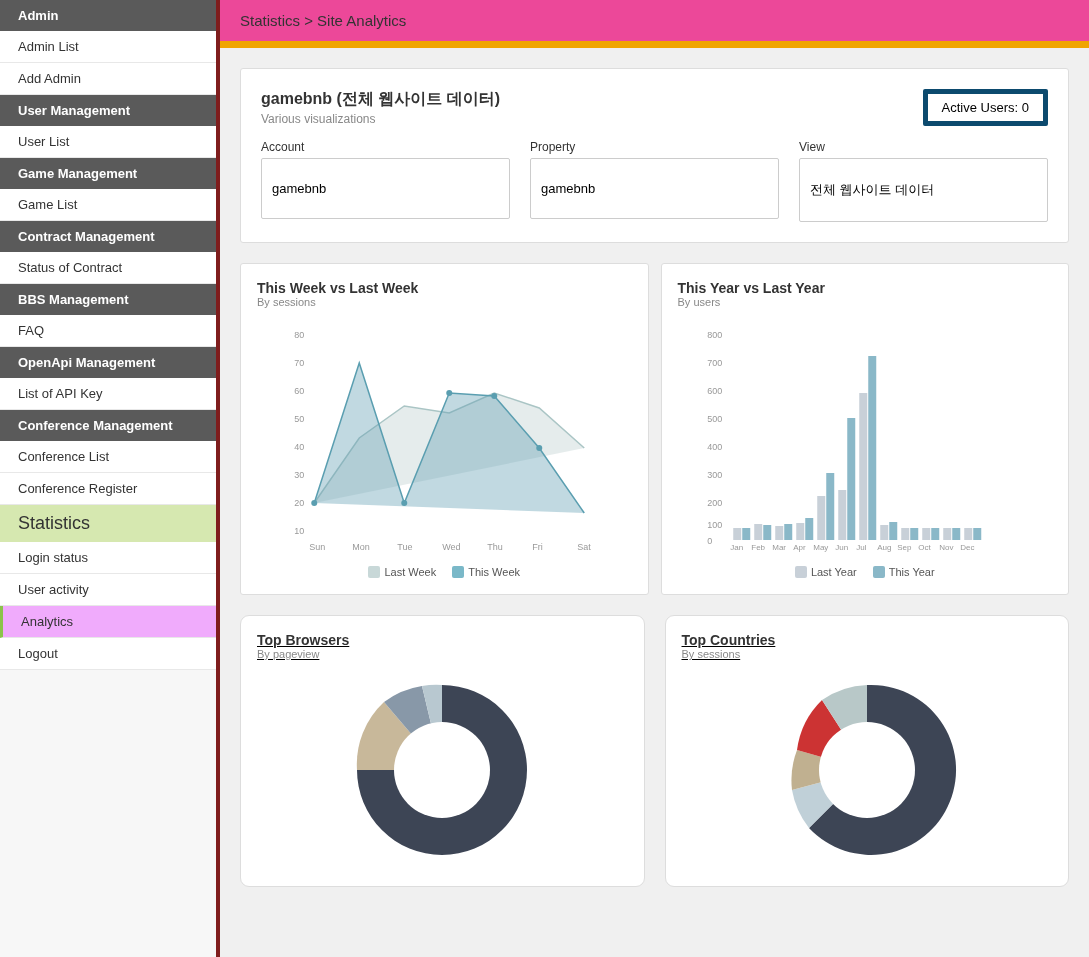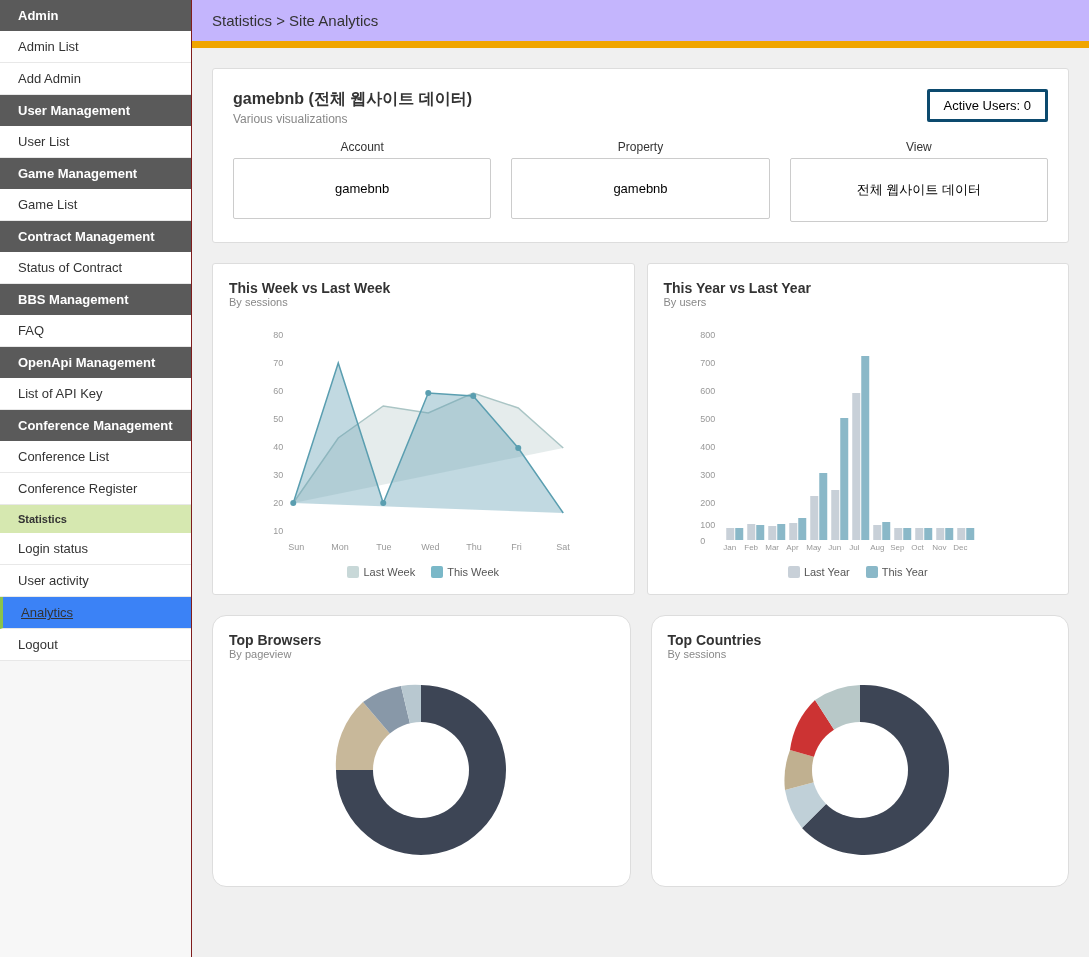--- a/index.html
+++ b/index.html
@@ -1,61 +1,60 @@
 <!DOCTYPE html>
 <html><head>
   <meta charset="utf-8">
   <style>
     * { box-sizing: border-box; margin: 0; padding: 0; }
     body { font-family: 'Malgun Gothic', Arial, sans-serif; font-size: 13px; background: #f0f0f0; display: flex; height: 100vh; }
 
     
     #sidebar {
-      width: 192px;
+      width: 220px;
       min-height: 957px;
       background: #f7f7f7;
-      border-right: 1px solid #7f1d1d;
+      border-right: 4px solid #7f1d1d;
       flex-shrink: 0;
     }
     .sidebar-section-header {
       background: #5a5a5a;
       color: #fff;
       padding: 8px 18px;
       font-weight: bold;
       font-size: 13px;
     }
     .sidebar-item {
       padding: 8px 18px;
       color: #333;
       cursor: pointer;
       border-bottom: 1px solid #e8e8e8;
       background: #fff;
     }
     .sidebar-item.active {
-      background: #3b82f6;
+      background: #f0abfc;
       color: #333;
       border-left: 3px solid #8bc34a;
-      text-decoration: underline;
     }
     .sidebar-sub-section {
       background: #d6e8b0;
       color: #333;
       padding: 8px 18px;
-      font-weight: bold;
-      font-size: 11px;
+      font-weight: normal;
+      font-size: 18px;
     }
 
     
     #main {
       flex: 1;
       background: #f0f0f0;
       overflow-y: auto;
     }
     .page-header {
-      background: #c4b5fd;
+      background: #ec4899;
       padding: 12px 20px;
       font-size: 15px;
       color: #333;
       border-bottom: 3px solid #f0a500;
     }
     .page-content {
       padding: 20px;
     }
     .analytics-card {
       background: #fff;
@@ -70,35 +69,34 @@
       color: #333;
     }
     .card-subtitle {
       font-size: 12px;
       color: #888;
       margin-top: 2px;
       margin-bottom: 14px;
     }
     .active-users-btn {
       float: right;
-      border: 3px solid #0c4a6e;
+      border: 5px solid #0c4a6e;
       padding: 6px 14px;
       font-size: 13px;
       background: #fff;
       cursor: pointer;
       border-radius: 2px;
     }
     .fields-row {
       display: flex;
       gap: 20px;
       margin-top: 10px;
     }
     .field-group {
       flex: 1;
-      text-align: center;
     }
     .field-label {
       font-size: 12px;
       color: #333;
       margin-bottom: 4px;
     }
     .field-input {
       width: 100%;
       border: 1px solid #ccc;
       padding: 22px 10px;
@@ -151,23 +149,24 @@
     
     .donut-row {
       display: flex;
       gap: 20px;
       margin-top: 20px;
     }
     .donut-box {
       flex: 1;
       background: #fff;
       border: 1px solid #ddd;
-      border-radius: 14px;
+      border-radius: 9px;
       padding: 16px;
       min-height: 220px;
+      text-decoration: underline;
     }
   </style>
 </head>
 <body>
 
 <div id="sidebar">
 
   <div class="sidebar-section-header">Admin</div>
   <div class="sidebar-item">Admin List</div>
   <div class="sidebar-item">Add Admin</div>

